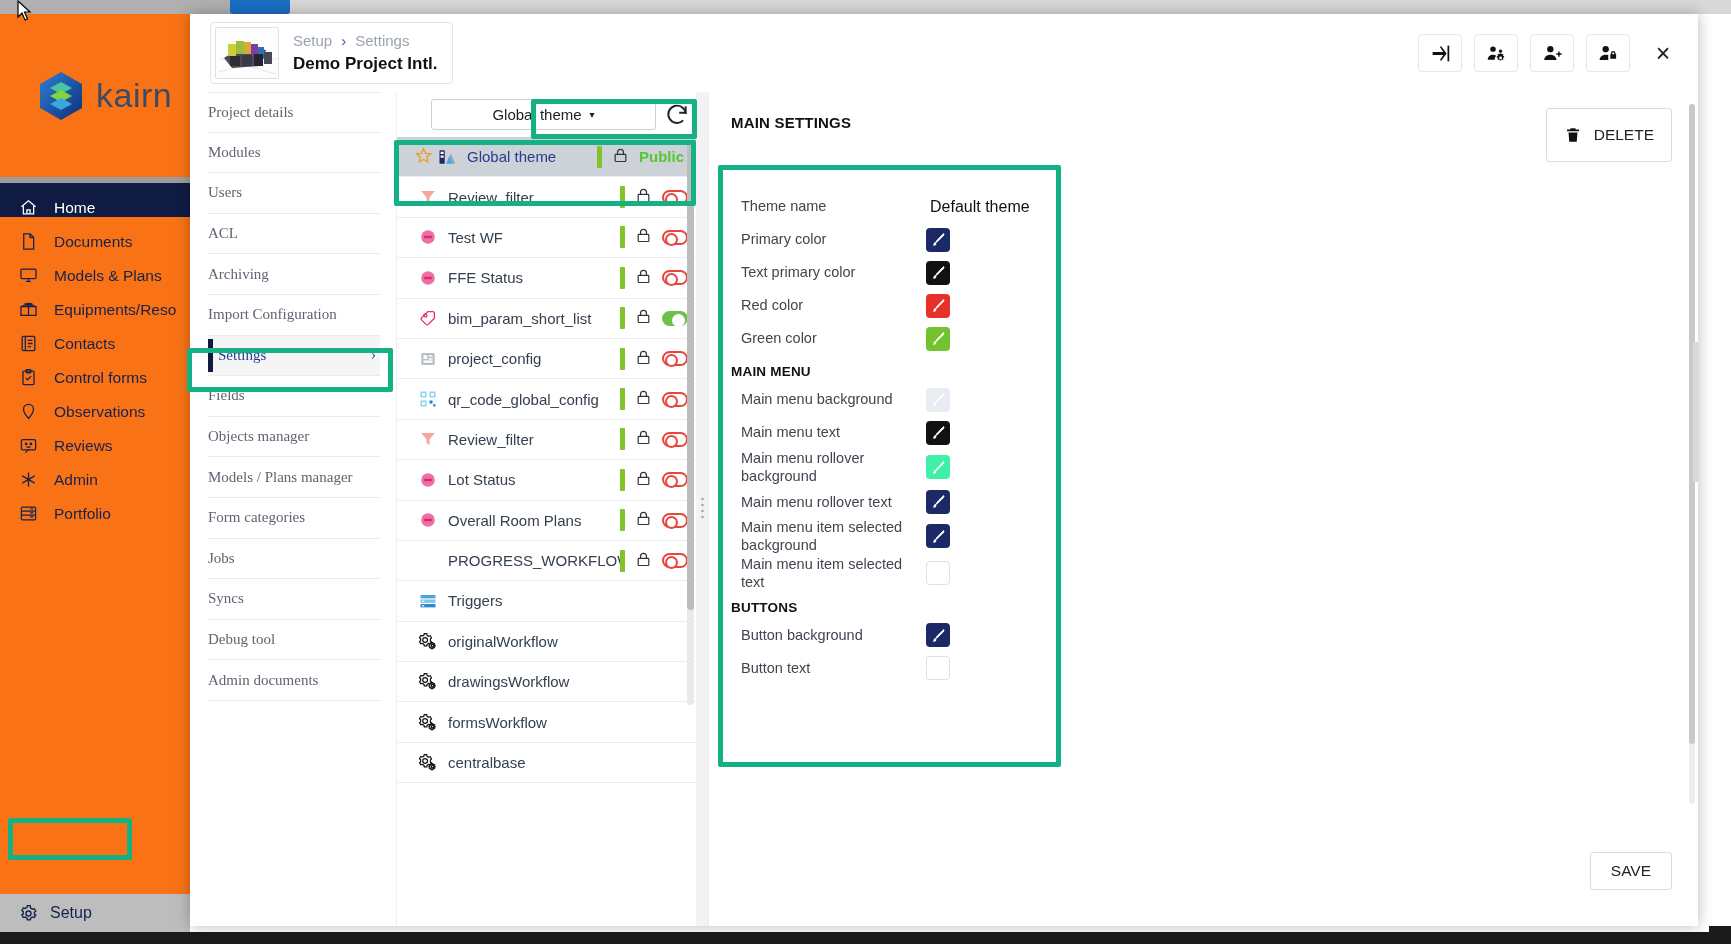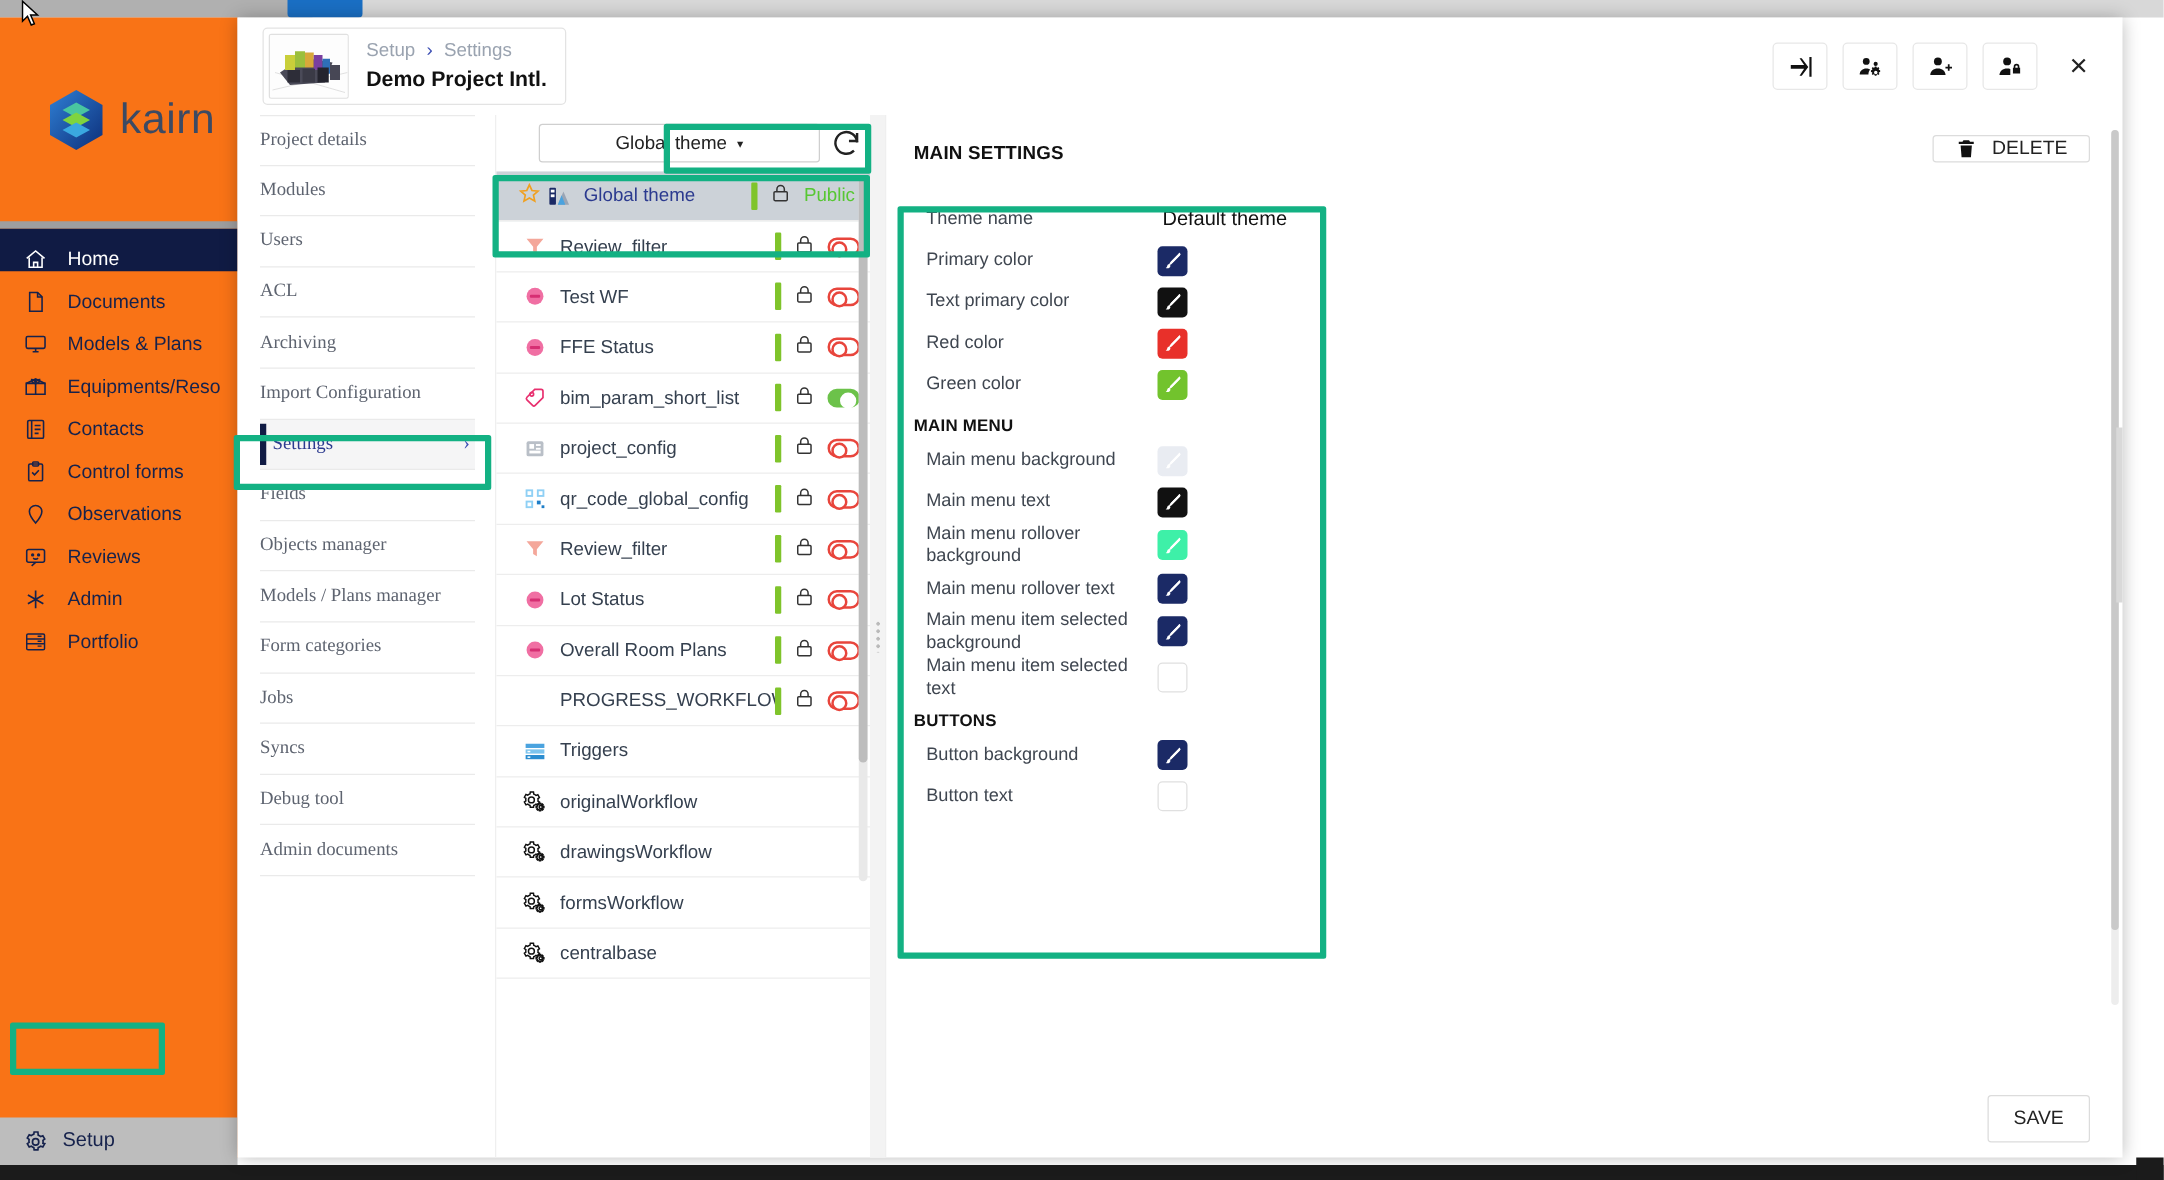--- a/index.html
+++ b/index.html
@@ -163,21 +163,21 @@
     height:40.4px; display:flex; align-items:center;
     border-bottom:1px solid #ededed; padding-left:18px; font-size:15px;
     color:#35404f; cursor:pointer; position:relative;
   }
   .titem.sel{ background:#ccd2d8; color:#2b3a8f; }
   .ti-ico{ width:25px; flex:0 0 25px; display:flex; align-items:center; justify-content:center; margin-right:8px;}
   .ti-label{ flex:1; white-space:nowrap; overflow:hidden; }
   .ti-right{ display:flex; align-items:center; gap:10px; padding-right:8px; }
   .green-bar{ width:5px; height:22px; background:#7fc42b; border-radius:1px; }
   .lock-ico{ width:17px; height:19px; }
-  .pub-badge{ color:#57c733; font-size:15px; font-weight:400; padding-right:4px;}
+  .pub-badge{ color:#57c733; font-size:15px; font-weight:700; padding-right:4px;}
   .tgl{
     width:26px; height:15px; border-radius:9px; border:2px solid #e8453c;
     position:relative; background:#fff; cursor:pointer;
   }
   .tgl::after{
     content:""; position:absolute; left:1px; top:1px; width:9px; height:9px;
     border-radius:50%; border:2px solid #e8453c; background:#fff;
   }
   .tgl.on{ border-color:#6cc24a; background:#6cc24a; }
   .tgl.on::after{ left:auto; right:1px; border-color:#fff; background:#fff; }
@@ -209,21 +209,21 @@
   }
   .form-head{
     display:flex; align-items:flex-start; justify-content:space-between;
   }
   .section-title{
     font-size:15px; font-weight:bold; color:#111; letter-spacing:.2px;
     padding-top:6px;
   }
   .btn-outline{
     border:1px solid #dcdcdc; border-radius:3px; background:#fff;
-    height:22px; padding:0 17px; display:flex; align-items:center; gap:12px;
+    height:54px; padding:0 17px; display:flex; align-items:center; gap:12px;
     font-size:15.5px; color:#222; cursor:pointer;
   }
   .rows{ margin-top:28px; }
   .frow{
     display:flex; align-items:center; min-height:33px; padding-left:10px;
   }
   .fname{
     width:185px; flex:0 0 185px; font-size:14.5px; color:#3f4650; line-height:1.25;
     padding-right:10px;
   }
@@ -237,21 +237,21 @@
     width:24px; height:24px; border-radius:4px; position:relative;
     display:flex; align-items:center; justify-content:center; cursor:pointer;
   }
   .swatch.empty{ border:1px solid #e0e0e0; background:#fff; }
   .swatch svg{ width:17px; height:17px; display:block; }
   .grouphead{
     font-size:13.5px; font-weight:bold; color:#111; letter-spacing:.2px;
     padding:9px 0 4px 0; margin-left:0px;
   }
   .save-wrap{
-    position:absolute; right:26px; bottom:12px;
+    position:absolute; right:26px; bottom:36px;
   }
   .btn-save{
     border:1px solid #dcdcdc; border-radius:3px; background:#fff;
     height:38px; padding:0 20px; display:flex; align-items:center;
     font-size:15.5px; color:#222; cursor:pointer;
   }
   .form-vscroll{
     position:absolute; right:3px; top:12px; width:6px; height:700px;
     background:#ededed; border-radius:3px;
   }

